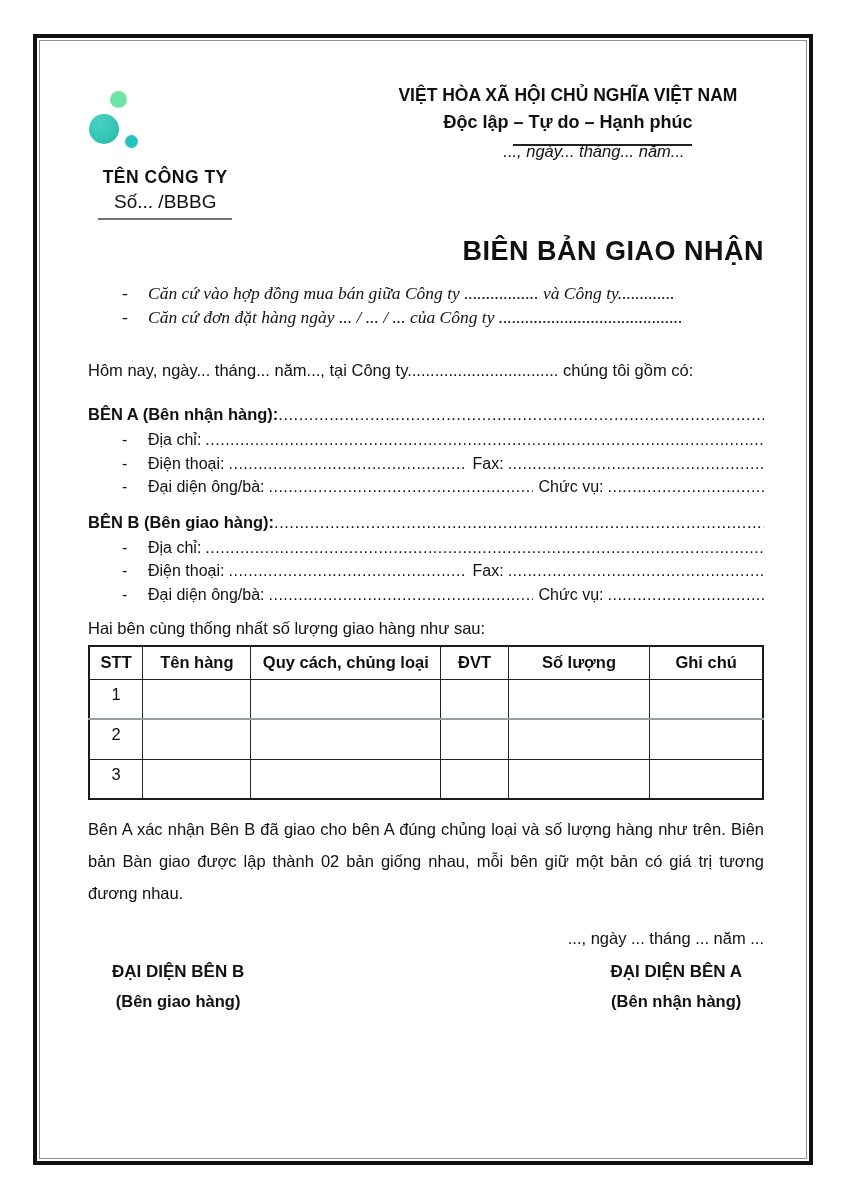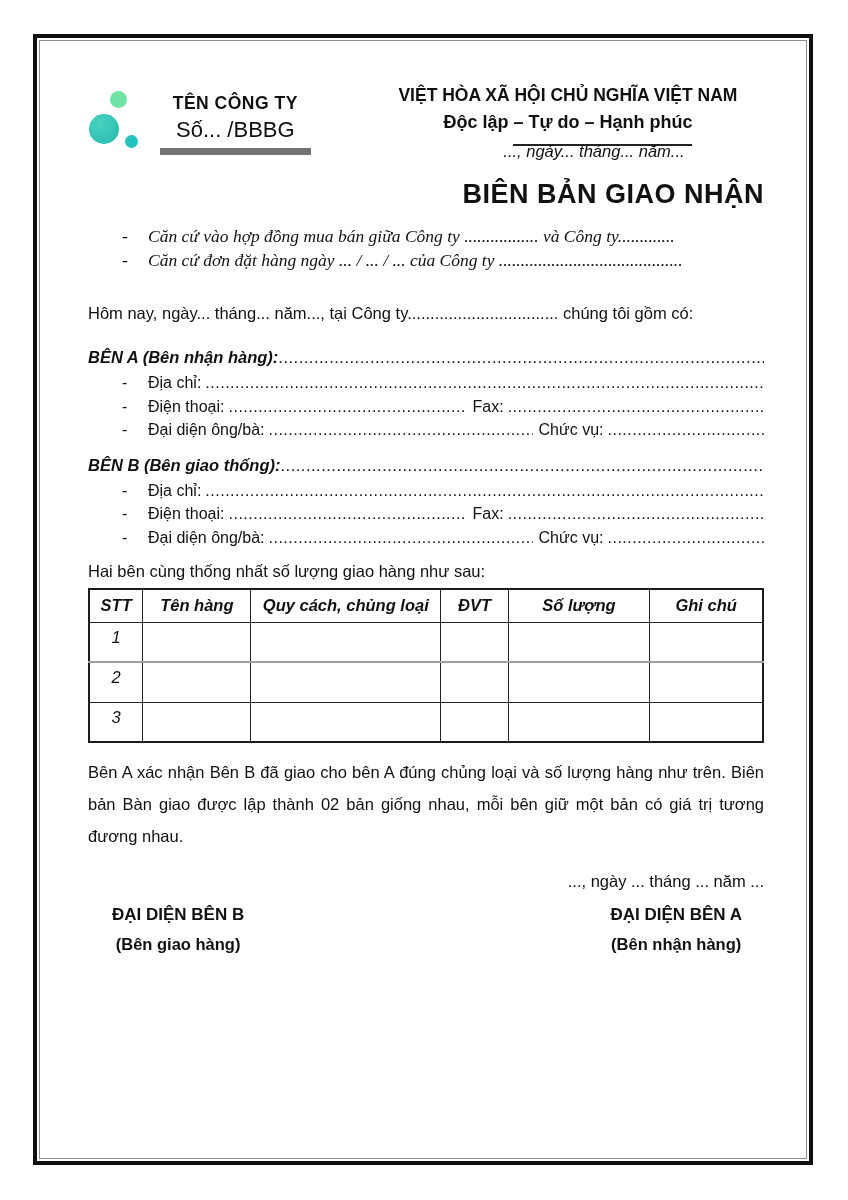--- a/index.html
+++ b/index.html
@@ -10,29 +10,29 @@
     position:absolute; left:33px; top:34px; width:780px; height:1131px;
     border:4px solid #101010; padding:2px; background:#fff;
   }
   .sheet-inner {
     width:100%; height:100%; border:1px solid #8f8f8f;
     padding:38px 42px 0 48px; overflow:hidden;
   }
 
   
   .hdr { display:flex; align-items:flex-start; }
-  .hdr-left { width:42%; display:flex; align-items:flex-start; }
+  .hdr-left { width:42%; display:flex; align-items:flex-start;flex-direction:column; }
   .logo { position:relative; width:62px; height:72px; flex:0 0 62px; margin-top:12px; }
   .dot { position:absolute; border-radius:50%; }
   .dot-big   { left:1px;  top:23px; width:30px; height:30px; background:radial-gradient(circle at 35% 30%, #49d3c0, #25b9ac); }
   .dot-mint  { left:22px; top:0;    width:17px; height:17px; background:#6fe4a4; }
   .dot-small { left:37px; top:44px; width:13px; height:13px; background:#23c3c0; }
   .company { text-align:center; margin-top:14px; margin-left:10px; }
   .company-name { font-weight:bold; font-size:17.5px; letter-spacing:.5px; }
-  .company-number { display:inline-block; font-size:22px; margin-top:3px; padding:0 16px 5px 16px; border-bottom:7px solid #737373; }
+  .company-number { display:inline-block; font-size:19px; margin-top:3px; padding:0 16px 5px 16px; border-bottom:2px solid #737373; }
 
   .hdr-right { width:58%; text-align:center; padding-top:6px; }
   .republic { font-weight:bold; font-size:17.5px; white-space:nowrap; }
   .motto { font-weight:bold; font-size:18px; margin-top:6px; }
   .motto-u { border-bottom:2px solid #222; padding-bottom:12px; }
   .hdr-date { font-style:italic; font-size:16.5px; margin-top:9px; padding-left:52px; }
 
   
   .doc-title { text-align:right; font-weight:bold; font-size:27px; letter-spacing:.5px; margin-top:16px; }
 
@@ -40,34 +40,34 @@
   .preamble { margin-top:14px; margin-left:34px; font-family:"Liberation Serif","DejaVu Serif",serif; font-style:italic; font-size:17.5px; }
   .pre-item { display:flex; line-height:24px; white-space:nowrap; overflow:hidden; }
   .pre-dash { flex:0 0 26px; text-align:left; }
 
   
   .intro { margin-top:32px; font-size:16.5px; white-space:nowrap; overflow:hidden; }
 
   .party { margin-top:23px; }
   .party + .party { margin-top:12px; }
   .party-head { display:flex; font-size:16.5px; line-height:22px; white-space:nowrap; overflow:hidden; }
-  .party-label { font-weight:bold;font-style:italic; }
+  .party-label { font-weight:bold; }
   .fields { margin-left:34px; margin-top:3px; font-size:16px; }
   .frow { display:flex; line-height:23.5px; white-space:nowrap; overflow:hidden; }
   .fdash { flex:0 0 26px; }
   .flabel { margin-right:4px; }
   .dots { overflow:hidden; white-space:nowrap; flex:1 1 auto; letter-spacing:.5px; }
   .dots-fixed-a { flex:0 0 238px; } 
   .dots-fixed-b { flex:0 0 264px; } 
   .mid-label { margin:0 4px 0 6px; }
 
   .table-intro { margin-top:13px; font-size:16.5px; }
 
   
-  table.goods { width:100%; margin-top:7px; border-collapse:collapse; font-size:16.5px;font-style:italic; }
+  table.goods { width:100%; margin-top:7px; border-collapse:collapse; font-size:16.5px; }
   .goods th { font-weight:bold; border:1.6px solid #222; height:33px; padding:2px 4px; }
   .goods td { border:1.6px solid #222; height:40px; vertical-align:top; padding-top:5px; }
   .goods td.stt { text-align:center; }
   .goods tr.gray-sep td { border-bottom:2.5px solid #98a0a0; }
   .goods { border:2px solid #1b1b1b; }
 
   
   .closing { margin-top:13px; font-size:16.5px; line-height:32px; text-align:justify; }
   .closing-date { margin-top:20px; text-align:right; font-size:16.5px; }
 
@@ -139,21 +139,21 @@
           <span class="flabel">Đại diện ông/bà:</span>
           <span class="dots dots-fixed-b">......................................................................................................................................................................................................................................................</span>
           <span class="mid-label">Chức vụ:</span>
           <span class="dots">......................................................................................................................................................................................................................................................</span>
         </div>
       </div>
     </div>
 
     <div class="party">
       <div class="party-head">
-        <span class="party-label">BÊN B (Bên giao thống):</span>
+        <span class="party-label">BÊN B (Bên giao hàng):</span>
         <span class="dots">......................................................................................................................................................................................................................................................</span>
       </div>
       <div class="fields">
         <div class="frow">
           <span class="fdash">-</span>
           <span class="flabel">Địa chỉ:</span>
           <span class="dots">......................................................................................................................................................................................................................................................</span>
         </div>
         <div class="frow">
           <span class="fdash">-</span>

